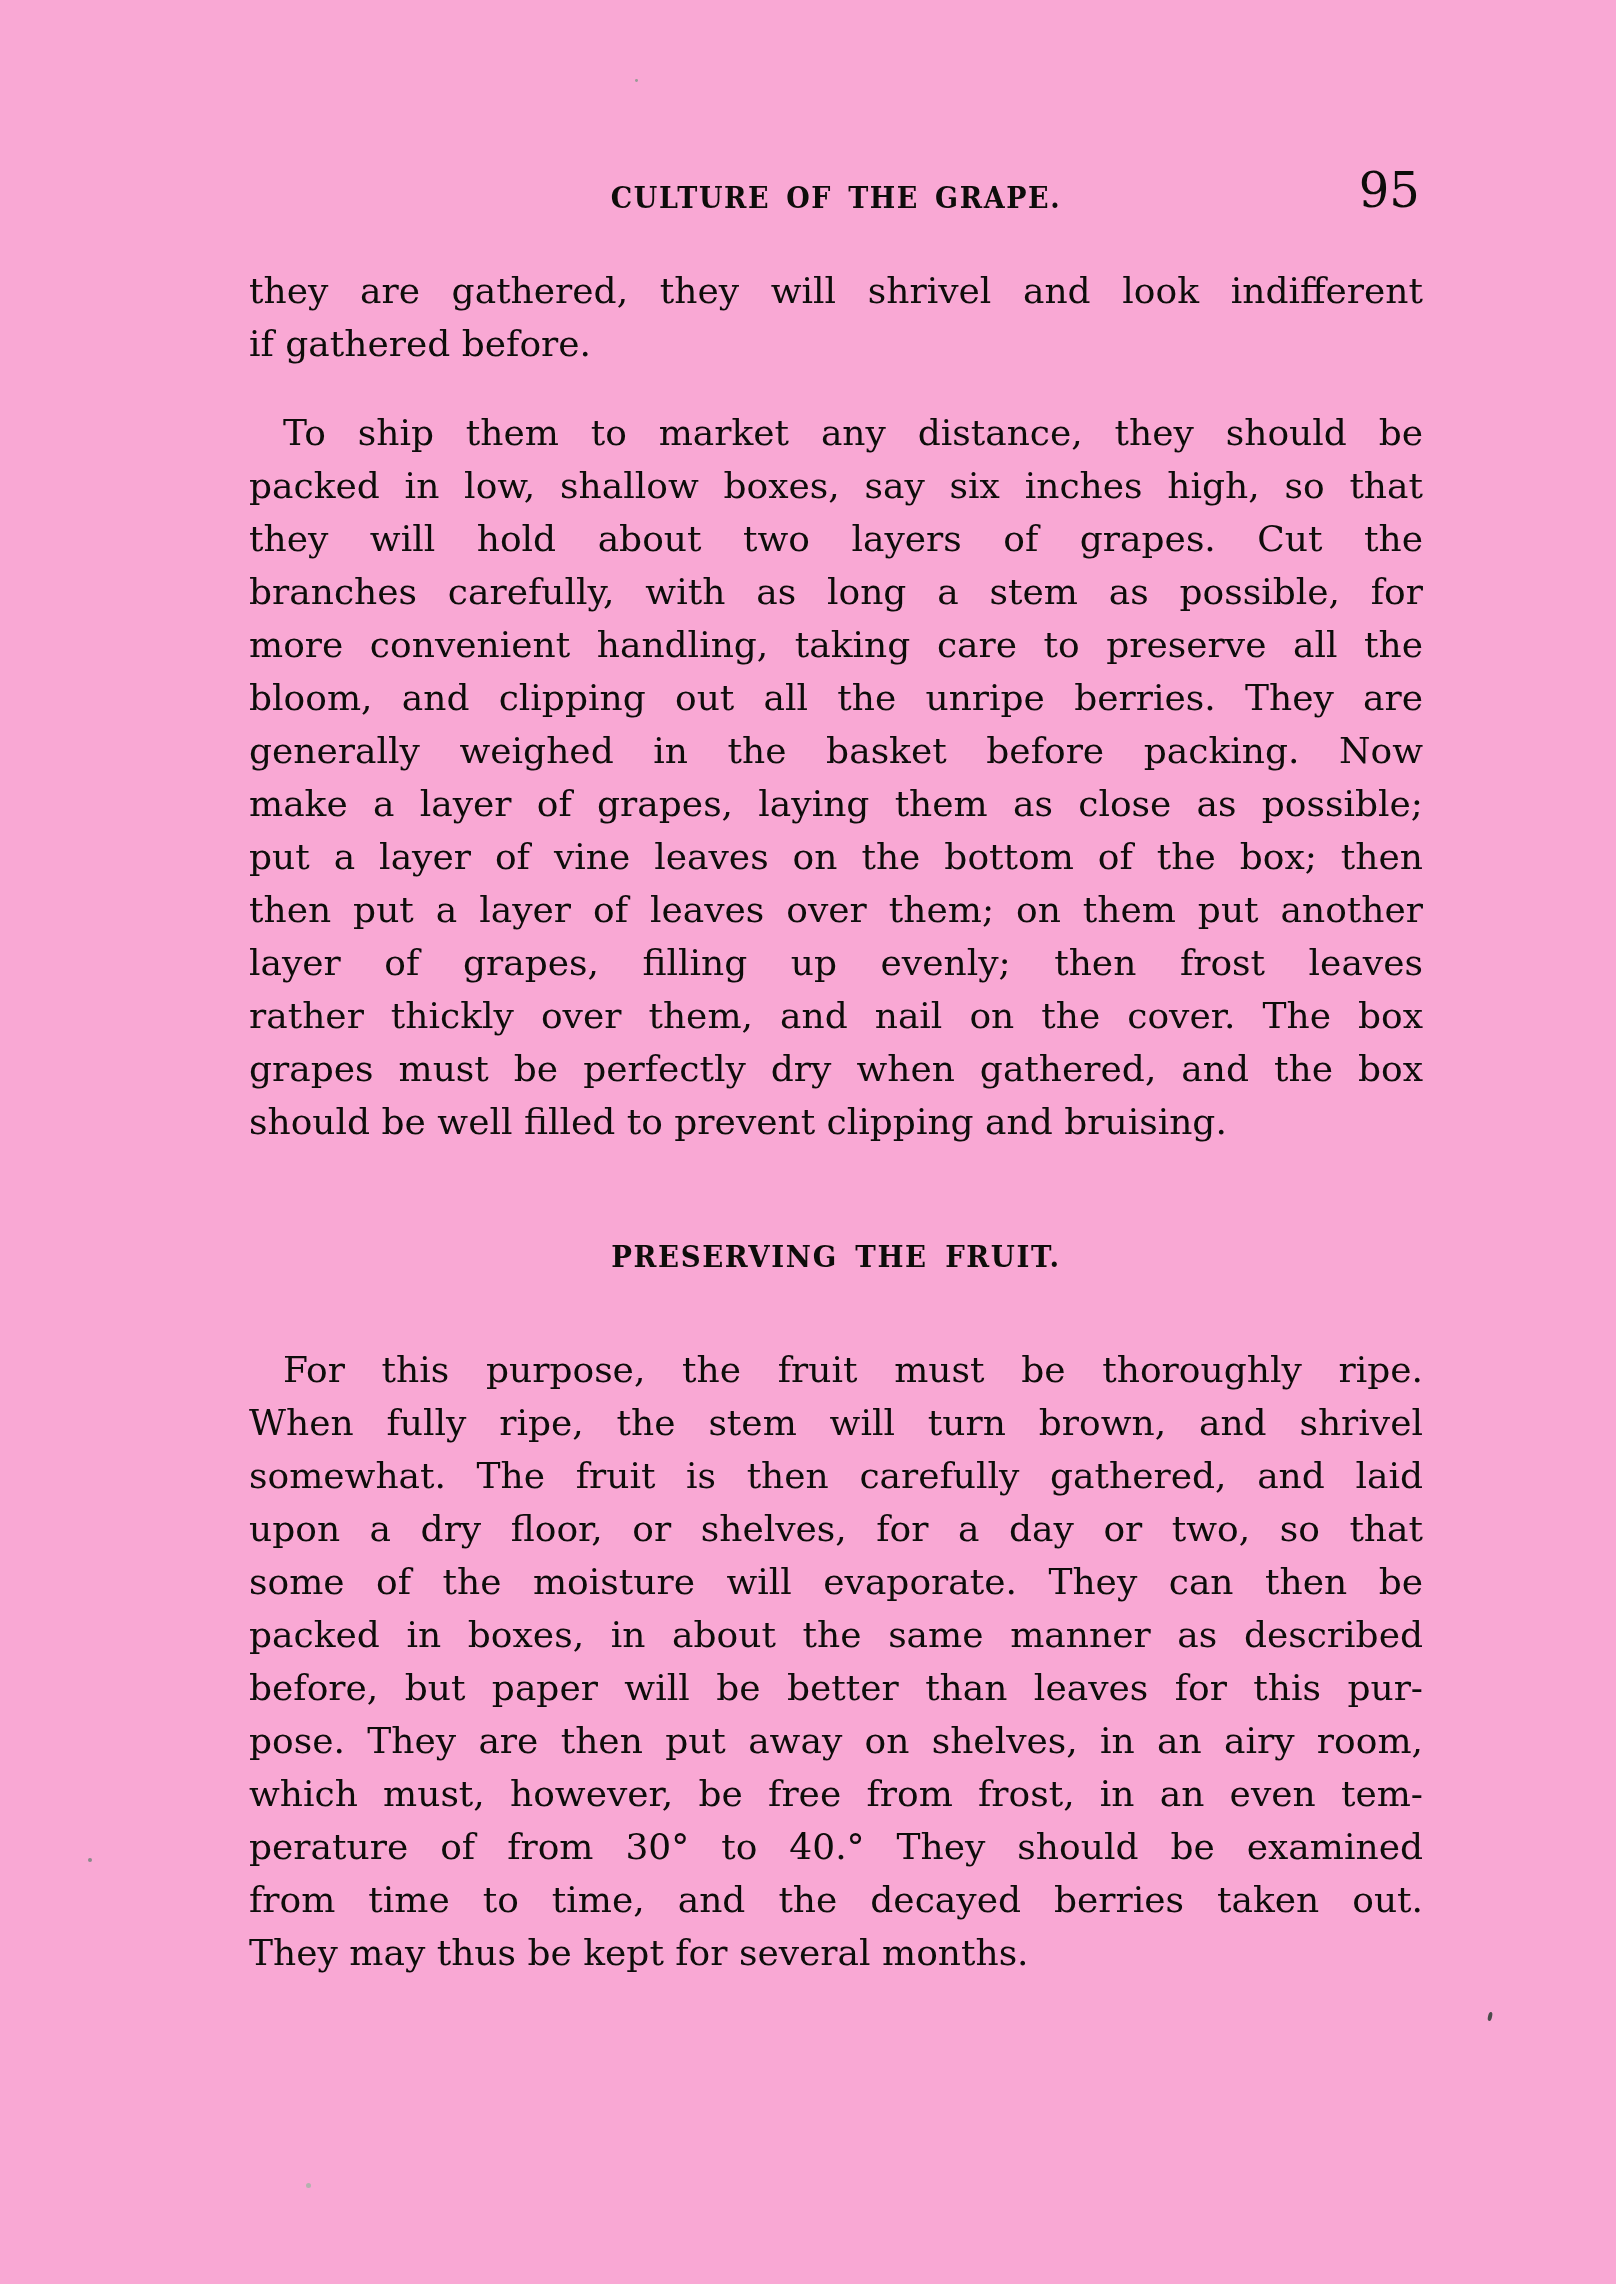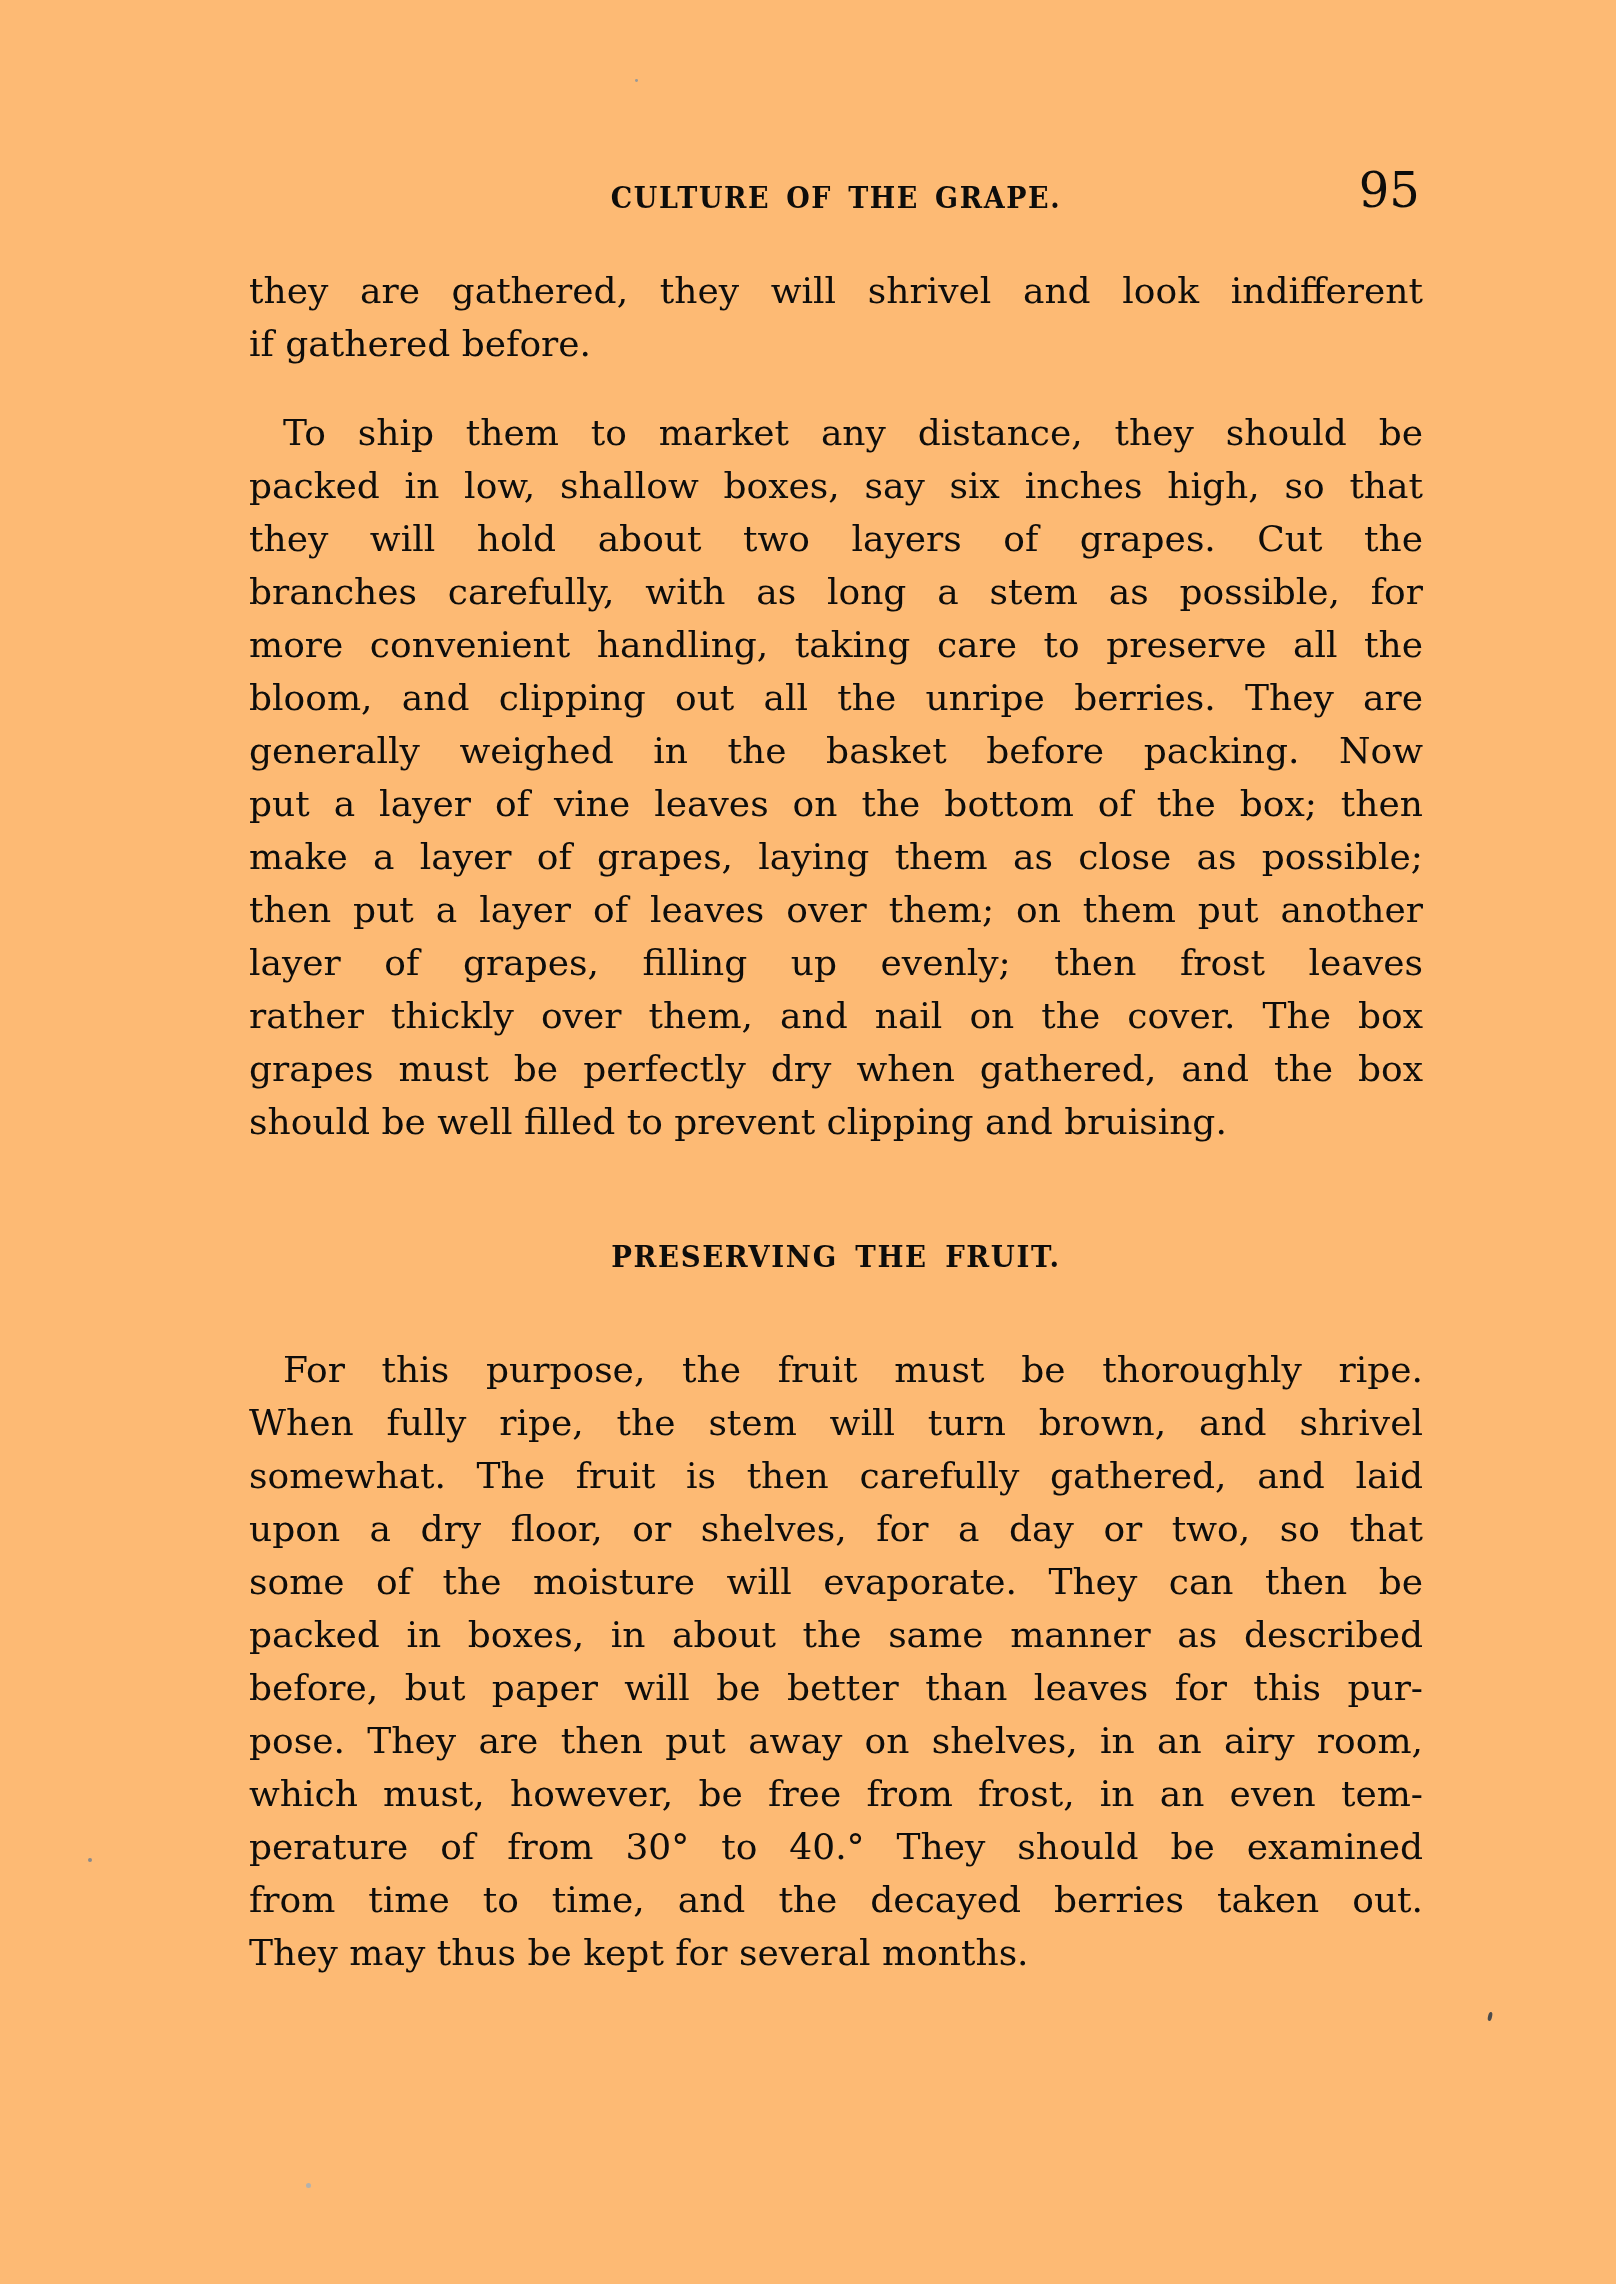--- a/index.html
+++ b/index.html
@@ -4,21 +4,21 @@
 <style>
   html, body {
     margin: 0;
     padding: 0;
     background: #e8e6e1;
   }
   .page {
     position: relative;
     width: 1616px;
     height: 2284px;
-    background: #fdba74;
+    background: #f9a8d4;
     overflow: hidden;
     font-family: "DejaVu Serif", serif;
     color: #0e0d0b;
   }
 
   
   .page-header {
     position: absolute;
     left: 249px;
     top: 0;
@@ -111,22 +111,22 @@
     <div class="line">they are gathered, they will shrivel and look indifferent</div>
     <div class="line para-end">if gathered before.</div>
 
     <div class="line indent">To ship them to market any distance, they should be</div>
     <div class="line">packed in low, shallow boxes, say six inches high, so that</div>
     <div class="line">they will hold about two layers of grapes.  Cut the</div>
     <div class="line">branches carefully, with as long a stem as possible, for</div>
     <div class="line">more convenient handling, taking care to preserve all the</div>
     <div class="line">bloom, and clipping out all the unripe berries.  They are</div>
     <div class="line">generally weighed in the basket before packing.  Now</div>
+    <div class="line">make a layer of grapes, laying them as close as possible;</div>
     <div class="line">put a layer of vine leaves on the bottom of the box; then</div>
-    <div class="line">make a layer of grapes, laying them as close as possible;</div>
     <div class="line">then put a layer of leaves over them;  on them put another</div>
     <div class="line">layer of grapes, filling up evenly; then frost leaves</div>
     <div class="line">rather thickly over them, and nail on the cover.  The box</div>
     <div class="line">grapes must be perfectly dry when gathered, and the box</div>
     <div class="line para-end">should be well filled to prevent clipping and bruising.</div>
 
     <div class="section-heading">PRESERVING THE FRUIT.</div>
 
     <div class="line indent">For this purpose, the fruit must be thoroughly ripe.</div>
     <div class="line">When fully ripe, the stem will turn brown, and shrivel</div>

